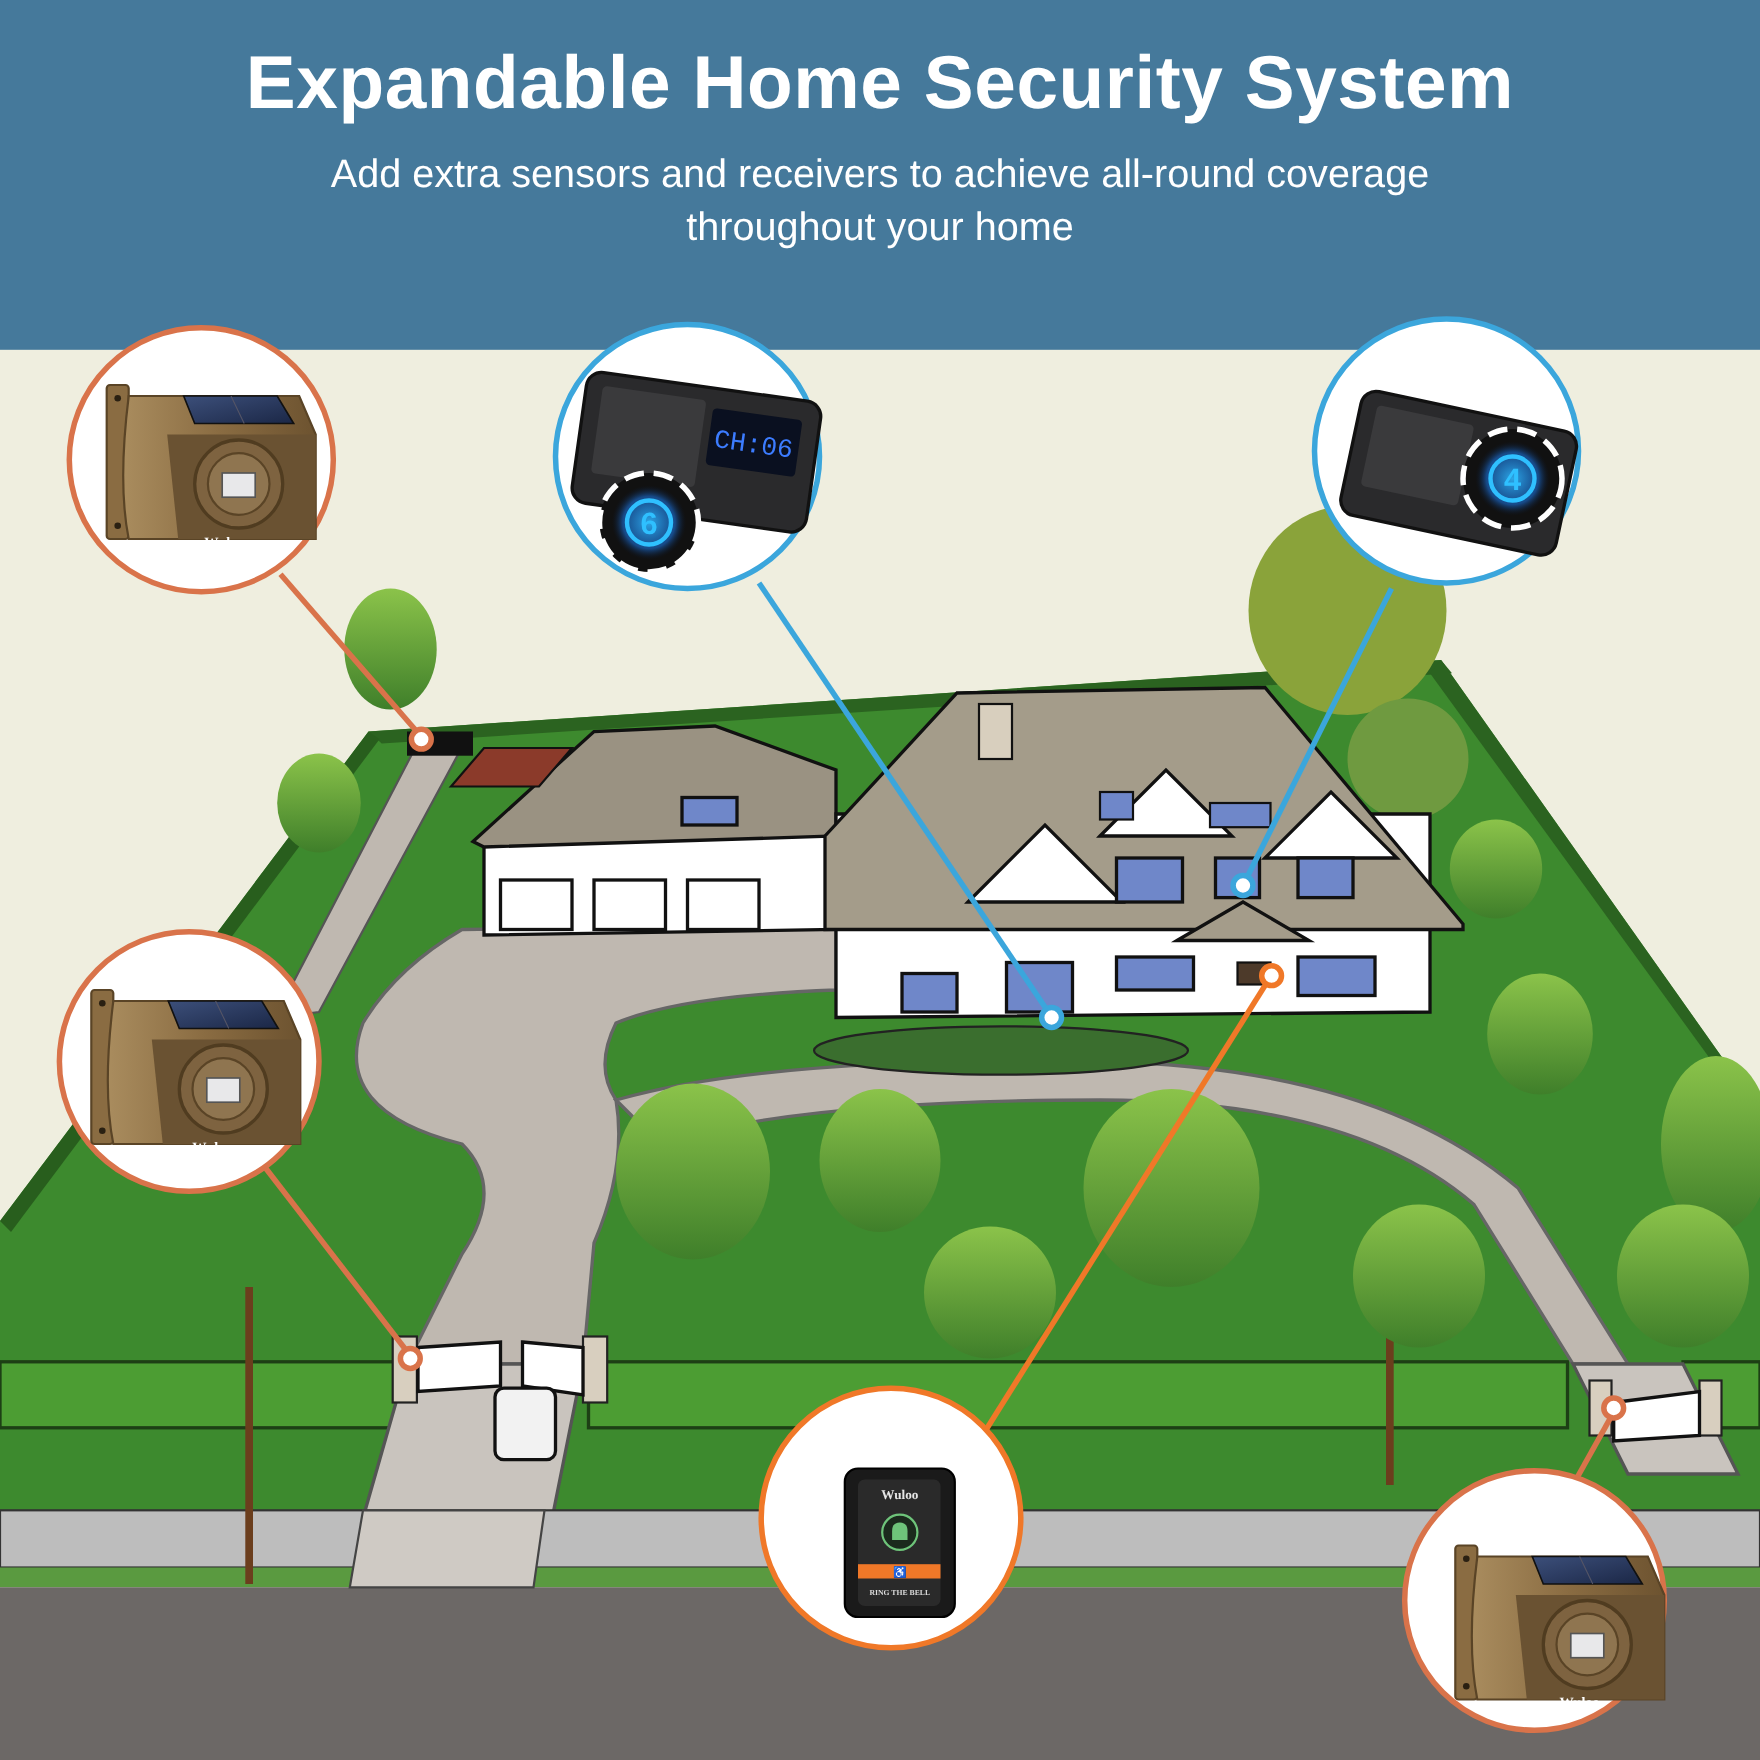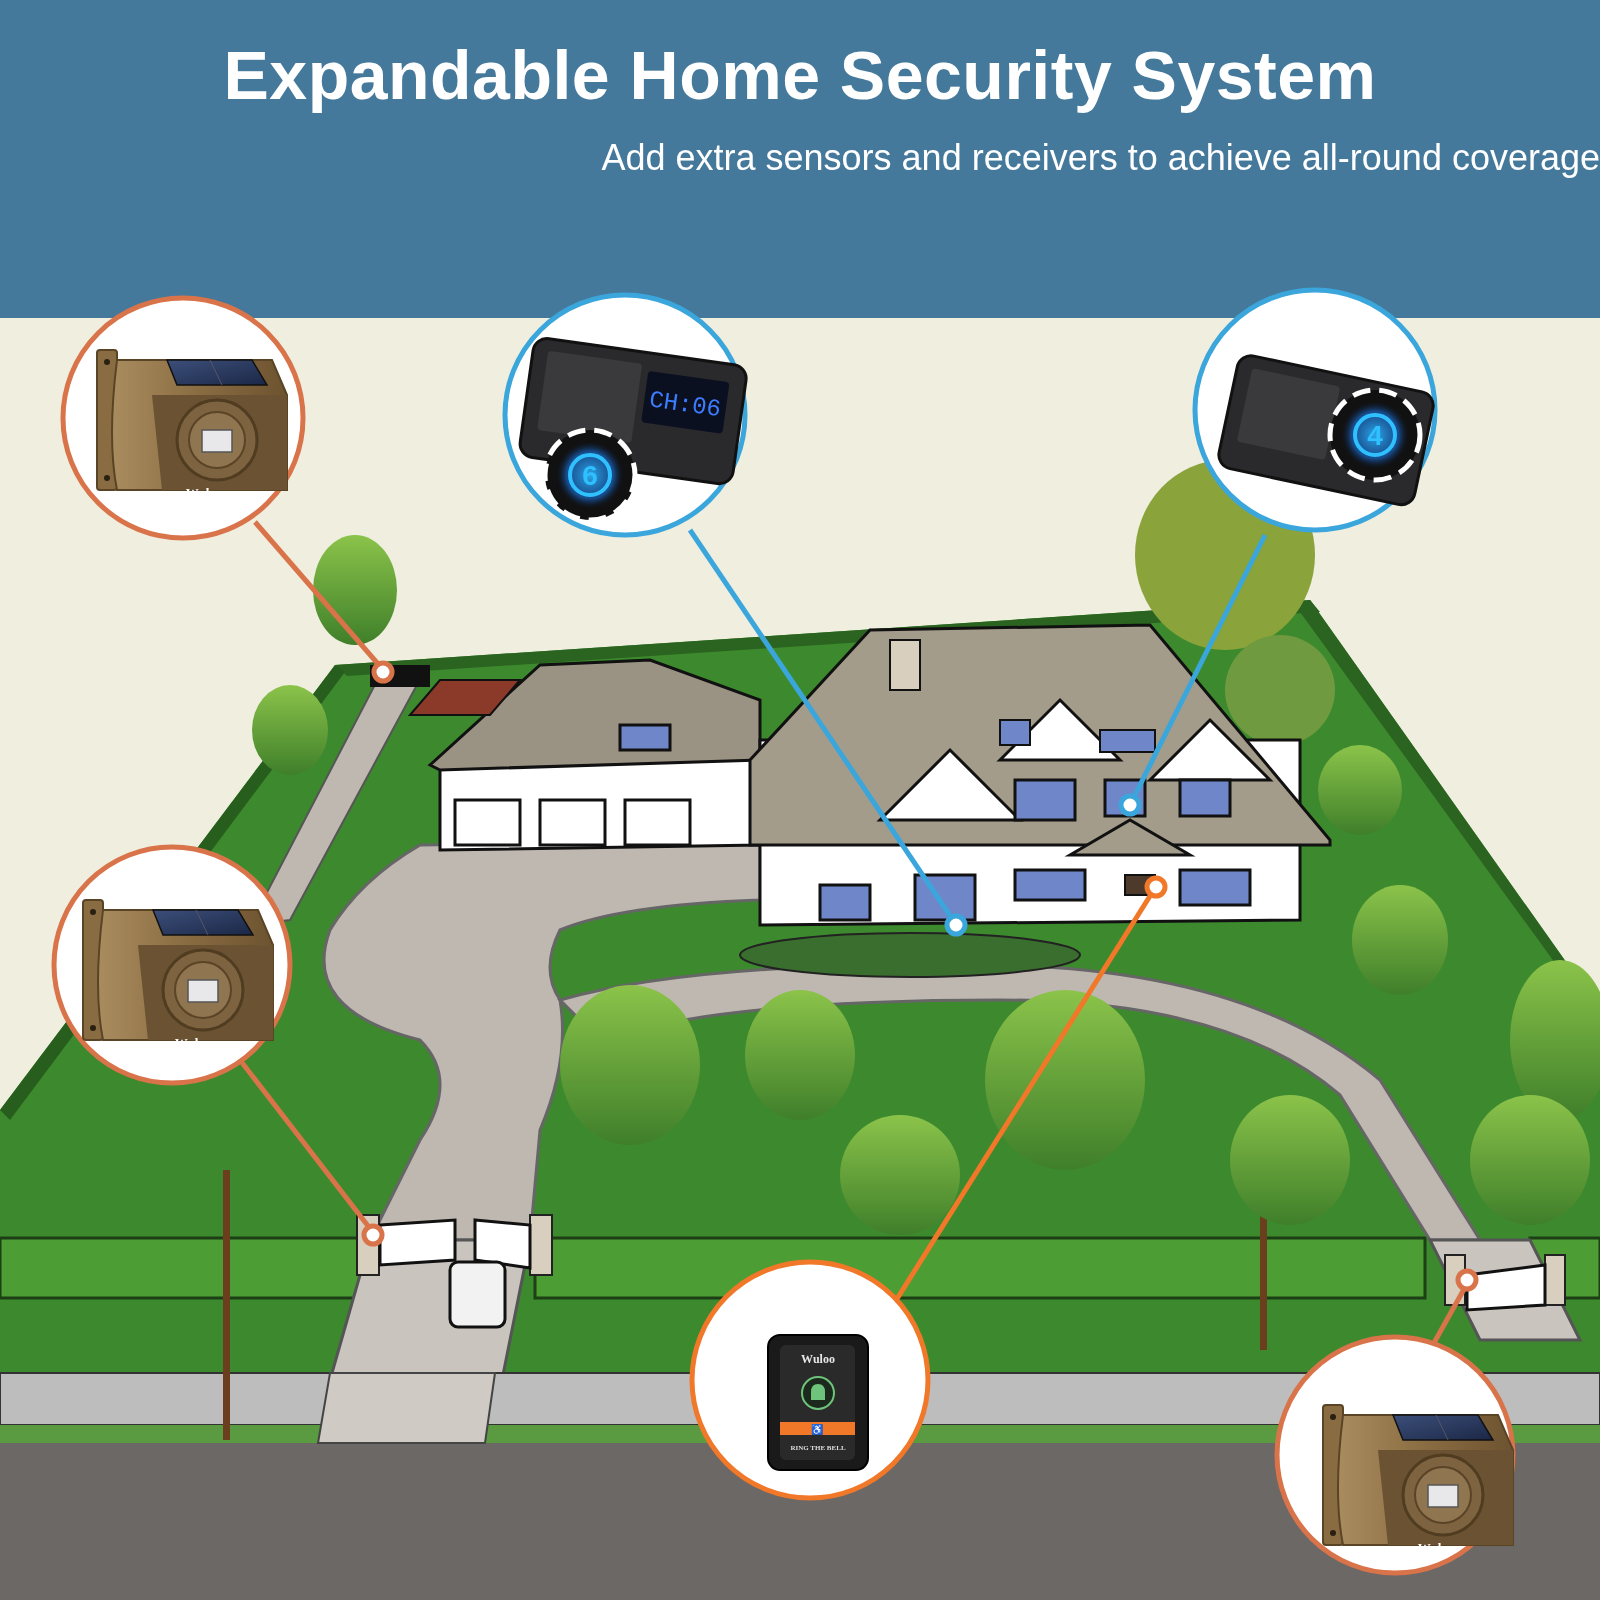--- a/index.html
+++ b/index.html
@@ -1,30 +1,31 @@
 <!DOCTYPE html>
 <html><head>
 <meta charset="utf-8">
 <style>
   html, body { margin: 0; padding: 0; }
   body { width: 1600px; height: 1600px; position: relative; overflow: hidden; background: #efeedf; font-family: "Liberation Sans", sans-serif; }
   .header { position: absolute; left: 0; top: 0; width: 1600px; height: 318px; background: #45799b; color: #fff; text-align: center; }
   .title { position: absolute; left: 0; right: 0; top: 38px; font-size: 68px; font-weight: bold; letter-spacing: 0.5px; line-height: 74px; }
-  .subtitle { position: absolute; left: 0; right: 0; top: 134px; font-size: 36px; line-height: 48px; text-align: right; }
+  .subtitle { position: absolute; left: 0; right: 0; top: 134px; font-size: 36px; line-height: 48px; }
   .scene { position: absolute; left: 0; top: 250px; width: 1600px; height: 1350px; }
   svg { display: block; }
   .brand { font-family: "Liberation Serif", serif; font-weight: bold; }
 </style>
 </head>
 <body>
 
 <div class="header">
   <div class="title">Expandable Home Security System</div>
   <div class="subtitle">
     <div>Add extra sensors and receivers to achieve all-round coverage</div>
+    <div>throughout your home</div>
   </div>
 </div>
 
 <div class="scene">
 <svg width="1600" height="1350" viewBox="0 250 1600 1350" xmlns="http://www.w3.org/2000/svg">
   <defs>
     <radialGradient id="glow" cx="50%" cy="50%" r="50%">
       <stop offset="0%" stop-color="#2fb8ff" stop-opacity="0.9"></stop>
       <stop offset="70%" stop-color="#1b6fd6" stop-opacity="0.6"></stop>
       <stop offset="100%" stop-color="#0a1730" stop-opacity="0"></stop>

